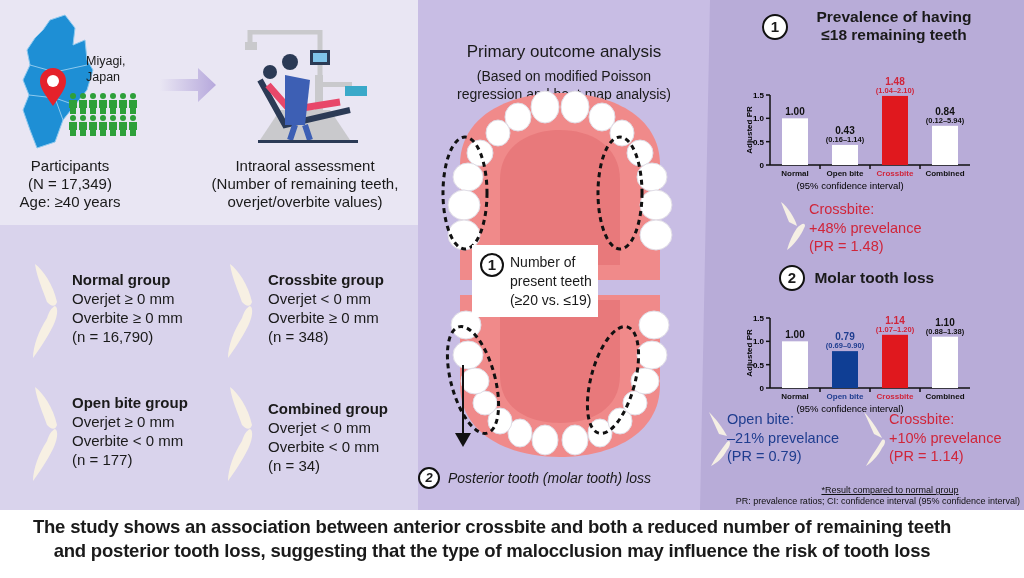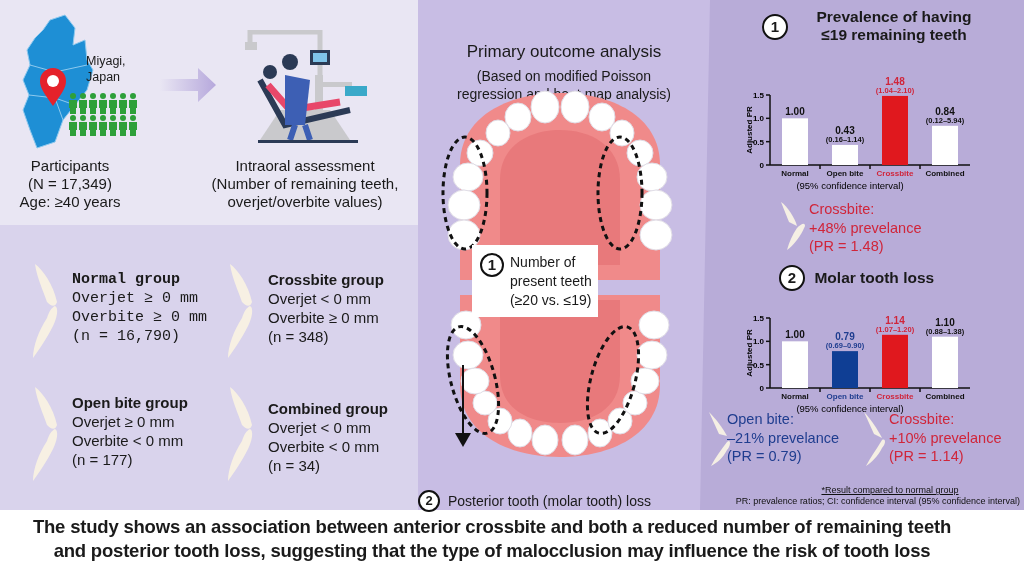--- a/index.html
+++ b/index.html
@@ -109,21 +109,21 @@
   <div>Intraoral assessment</div>
   <div>(Number of remaining teeth,</div>
   <div>overjet/overbite values)</div>
 </div>
 
 <div id="groups">
     <svg class="abs" width="40" height="100" style="left:25px;top:262px">
       <path d="M10 2 C18 8 28 22 32 40 C30 46 26 44 22 40 C18 28 12 16 10 2 Z" fill="#f7f0e3"></path>
       <path d="M30 44 C34 46 32 56 28 64 C22 76 14 88 8 96 C8 84 14 68 22 56 C24 50 26 46 30 44 Z" fill="#f7f0e3"></path>
     </svg>
-    <div class="abs" style="left: 72px; top: 270px; font-family: Liberation Mono, monospace;">
+    <div class="abs" style="left: 72px; top: 270px;">
       <div class="grp-title">Normal group</div>
       <div class="grp-line">Overjet ≥ 0 mm</div>
       <div class="grp-line">Overbite ≥ 0 mm</div>
       <div class="grp-line">(n = 16,790)</div>
     </div>
     <svg class="abs" width="40" height="100" style="left:220px;top:262px">
       <path d="M10 2 C18 8 28 22 32 40 C30 46 26 44 22 40 C18 28 12 16 10 2 Z" fill="#f7f0e3"></path>
       <path d="M30 44 C34 46 32 56 28 64 C22 76 14 88 8 96 C8 84 14 68 22 56 C24 50 26 46 30 44 Z" fill="#f7f0e3"></path>
     </svg>
     <div class="abs" style="left: 268px; top: 270px;">
@@ -208,30 +208,30 @@
 </svg>
 
 <div class="abs" style="left:472px;top:245px;width:126px;height:72px;background:#fff;padding:6px 8px;box-sizing:border-box;">
   <span class="circnum abs" style="left:8px;top:8px;width:20px;height:20px;line-height:20px;">1</span>
   <div class="abs" style="left:38px;top:8px;font-size:14px;line-height:19px;">
     <div>Number of</div>
     <div>present teeth</div>
     <div>(≥20 vs. ≤19)</div>
   </div>
 </div>
-<div class="abs" style="left:418px;top:490px;font-size:14px;line-height:20px;">
+<div class="abs" style="left:418px;top:467px;font-size:14px;line-height:20px;font-style:italic;">
   <span class="circnum" style="width:18px;height:18px;line-height:18px;font-size:13px;vertical-align:middle;">2</span>
   <span style="margin-left:4px;vertical-align:middle;">Posterior tooth (molar tooth) loss</span>
 </div>
 
 <div class="abs" style="left:762px;top:8px;">
   <span class="circnum abs" style="left:0;top:6px;">1</span>
   <div class="abs" style="left:32px;top:0;width:200px;font-weight:bold;font-size:15.5px;line-height:18px;text-align:center;">
     <div>Prevalence of having</div>
-    <div>≤19 remaining teeth</div>
+    <div>≤18 remaining teeth</div>
   </div>
 </div>
 <svg id="chart1" class="abs" style="left:740px;top:45px" width="240" height="150">
     <line x1="30" y1="50" x2="30" y2="120" stroke="#111" stroke-width="1.5"></line>
     <line x1="30" y1="120" x2="230" y2="120" stroke="#111" stroke-width="1.5"></line>
     <line x1="26" y1="120" x2="30" y2="120" stroke="#111" stroke-width="1.5"></line>
     <text x="24" y="123" text-anchor="end" font-size="8" font-weight="bold">0</text>
     <line x1="26" y1="96.66666666666667" x2="30" y2="96.66666666666667" stroke="#111" stroke-width="1.5"></line>
     <text x="24" y="99.66666666666667" text-anchor="end" font-size="8" font-weight="bold">0.5</text>
     <line x1="26" y1="73.33333333333334" x2="30" y2="73.33333333333334" stroke="#111" stroke-width="1.5"></line>

